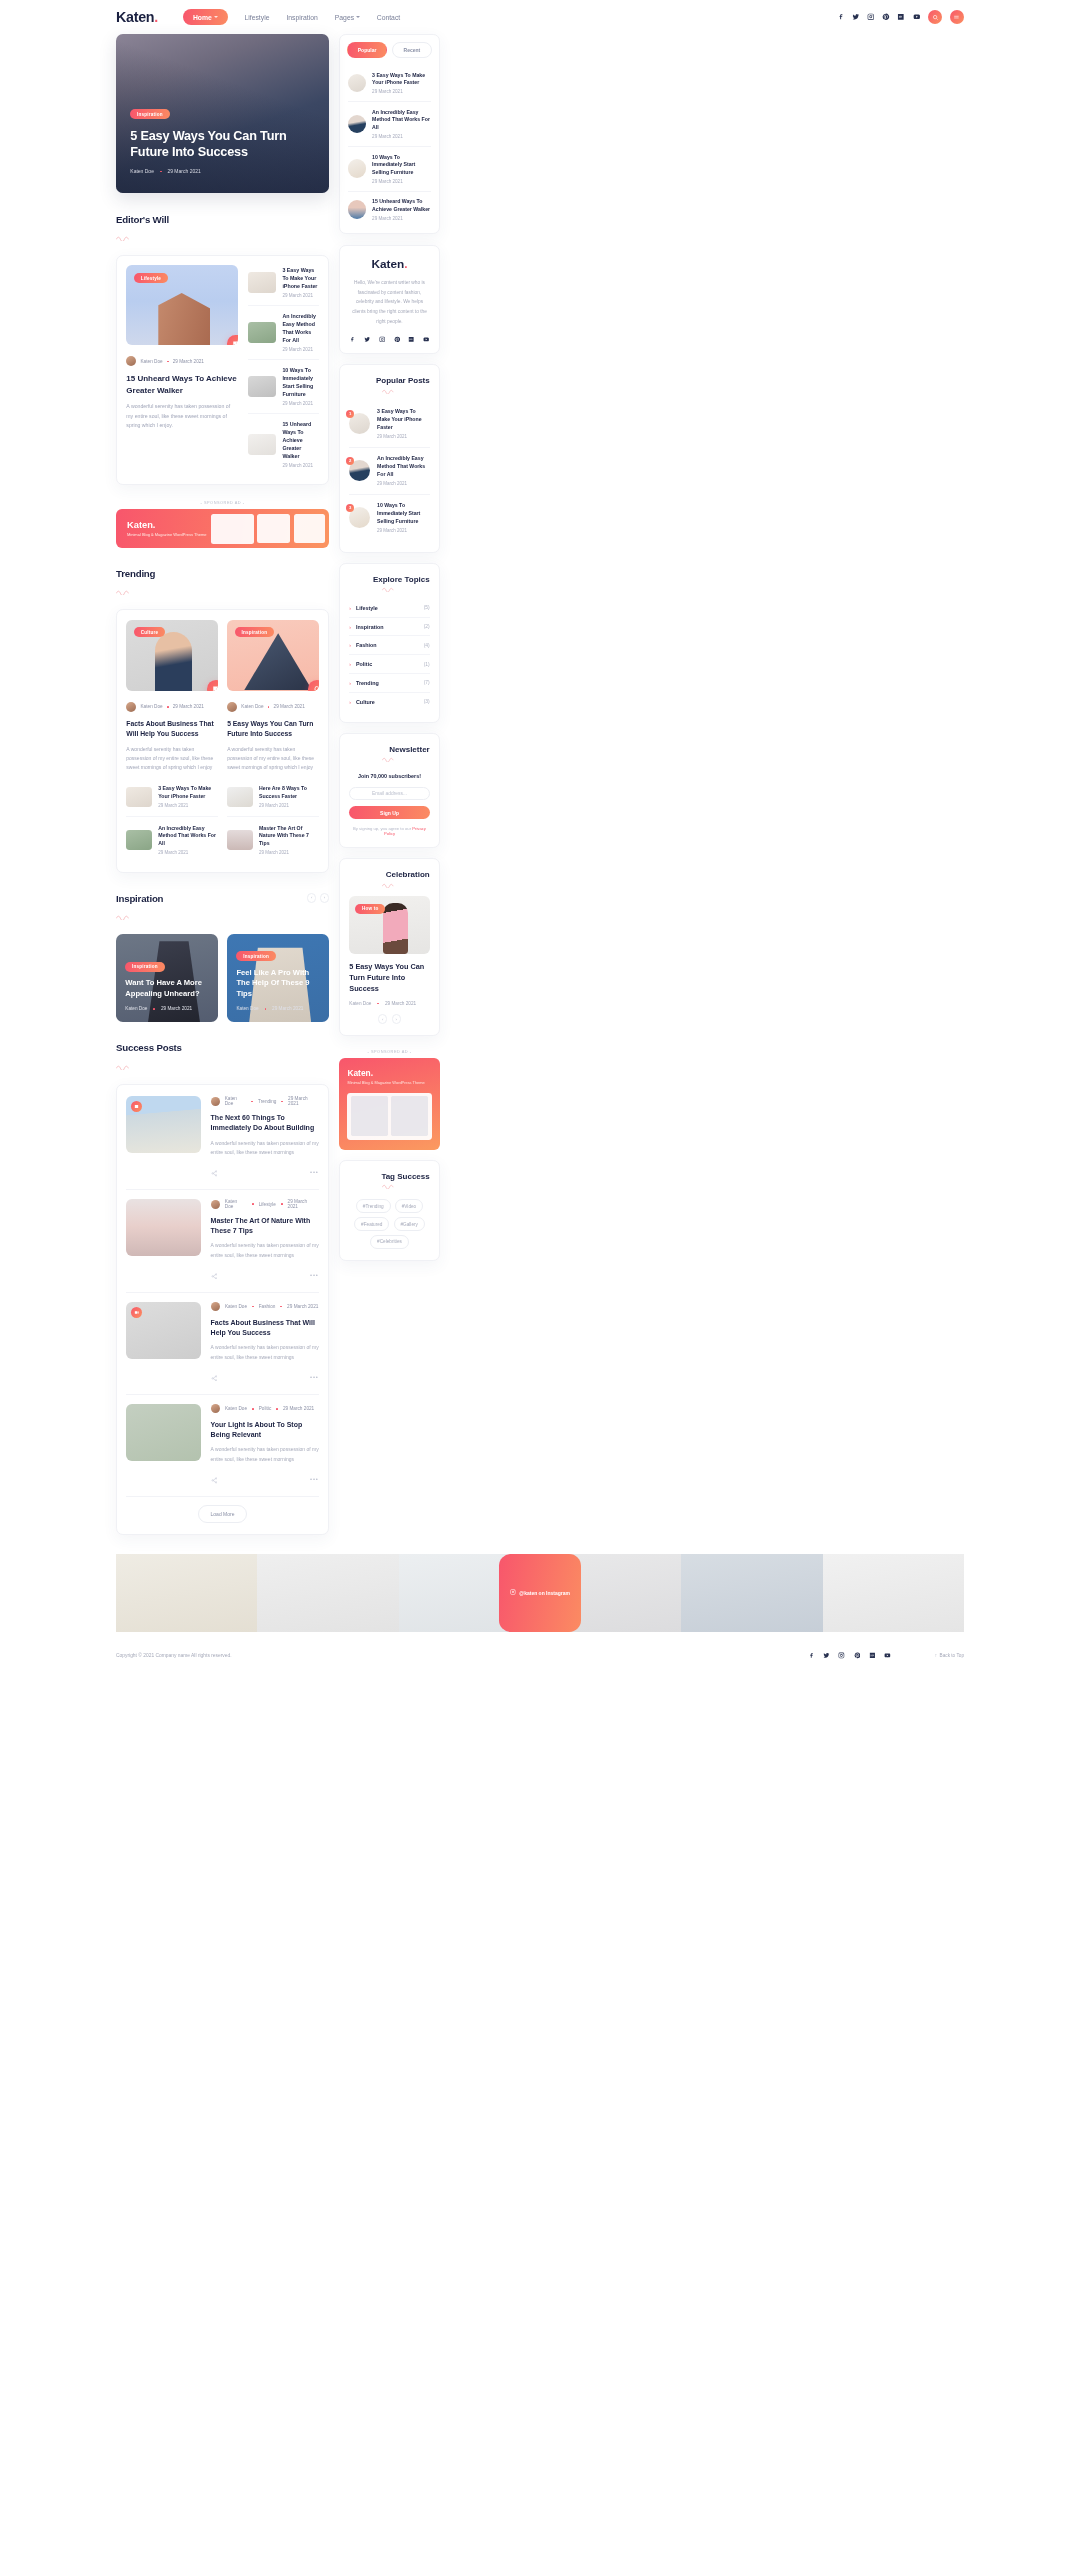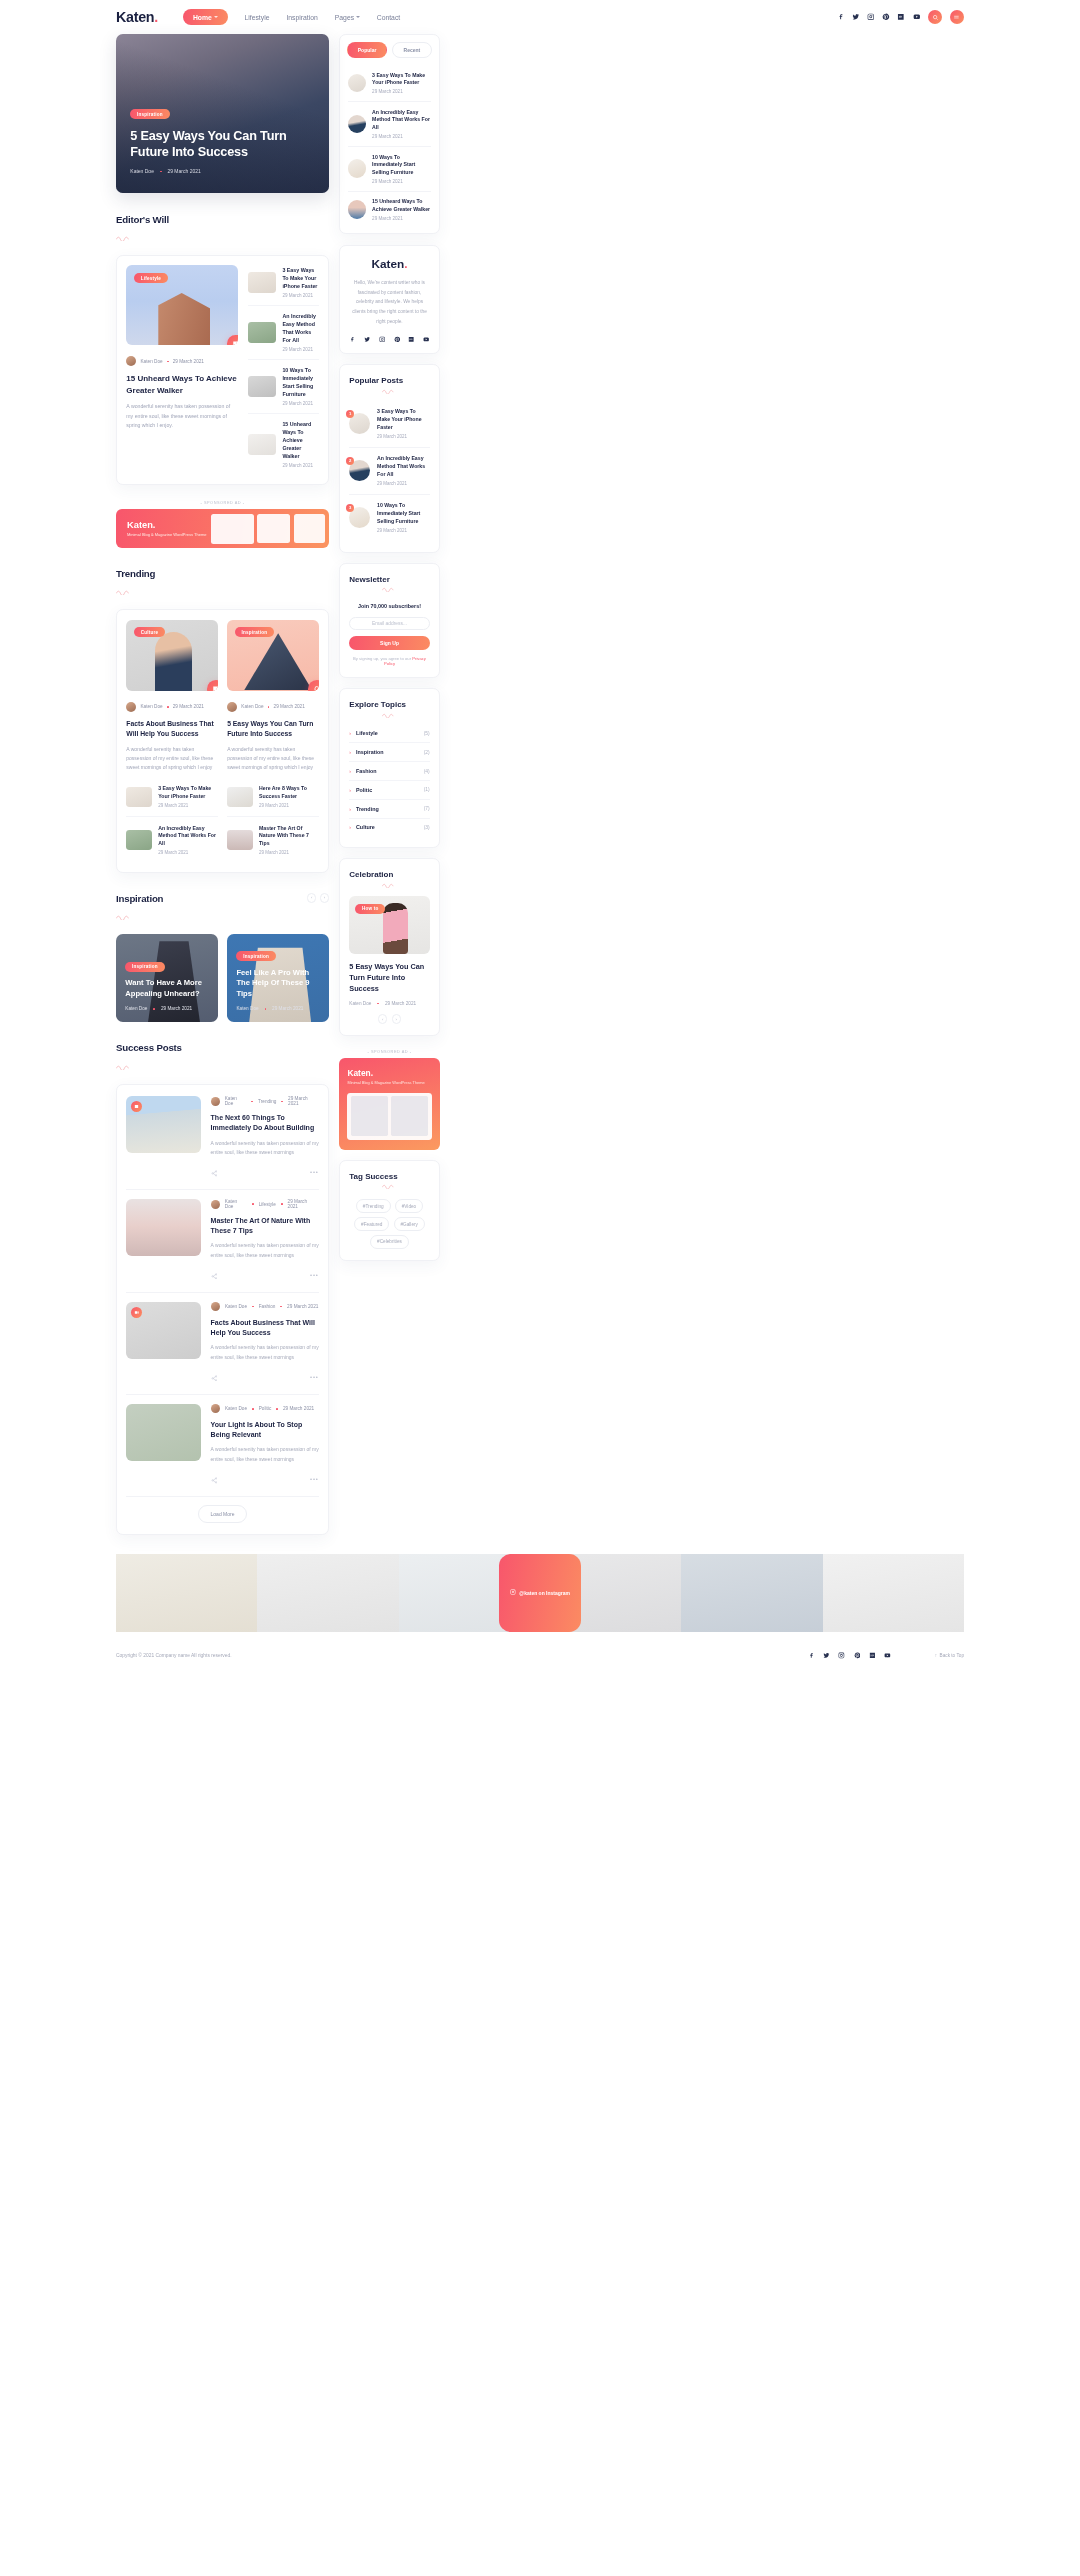--- a/index.html
+++ b/index.html
@@ -182,21 +182,21 @@
   .lp-body p { font-size: 5px; line-height: 1.85; color: #a6aaba; margin-top: 5px; }
   .lp-foot { display: flex; align-items: center; justify-content: space-between; margin-top: 7.6px; color: #bcc0ce; }
   .lp-foot svg { width: 6.8px; height: 6.8px; fill: none; stroke: #b6bacb; stroke-width: 1.6; }
   .load-more {
     margin: 8.4px auto 1.7px; display: block; width: 49px; text-align: center;
     font-size: 5px; color: #8a90a6; padding: 5px 0; border: 0.8px solid #eceef3; border-radius: 11.8px;
   }
 
   
   .w { margin-top: 10px; padding: 11px 9.3px; }
-  .w-title { text-align: left; font-size: 8px; font-weight: 700; color: #1b2141; }
+  .w-title { text-align: right; font-size: 8px; font-weight: 700; color: #1b2141; }
   .w-sq { display: flex; justify-content: center; margin-top: 3.4px; }
   .w-sq svg { width: 14.3px; height: 5px; }
   .about-logo { text-align: center; font-size: 11.8px; font-weight: 700; color: #1b2141; }
   .about-logo .dot { color: #f8576a; }
   .about-p { font-size: 4.8px; line-height: 2; color: #a6aaba; text-align: center; margin-top: 6.8px; }
   .about-soc { display: flex; justify-content: center; gap: 8.4px; margin-top: 9.3px; }
   .about-soc .soc { width: 6.8px; height: 6.8px; }
   .pp { display: flex; gap: 6.8px; padding: 7.6px 0; border-bottom: 0.8px solid #f2f3f7; align-items: center; }
   .pp:last-child { border-bottom: none; }
   .pp-thumb { width: 21px; height: 21px; border-radius: 50%; flex: none; background: #ece8e4; position: relative; }
@@ -779,73 +779,73 @@
               </div>
             <div>
                 <h4>10 Ways To Immediately Start Selling Furniture</h4>
                 <div class="date">29 March 2021</div>
               </div>
           </div>
         </div>
       </div>
 
       <div class="card w">
+        <div class="w-title">Explore Topics</div>
+        <div class="w-sq">
+            <svg viewBox="0 0 40 12">
+              <path d="M1 8c3-7 7-7 10 0s7 7 10 0 7-7 10 0" fill="none" stroke="#f2a0a6" stroke-width="1.6"></path>
+            </svg>
+          </div>
+        <div style="margin-top:6.8px">
+          <div class="topic">
+              <span class="chev">›</span>
+              <span class="lbl">Lifestyle</span>
+              <span class="cnt">(5)</span>
+            </div>
+          <div class="topic">
+              <span class="chev">›</span>
+              <span class="lbl">Inspiration</span>
+              <span class="cnt">(2)</span>
+            </div>
+          <div class="topic">
+              <span class="chev">›</span>
+              <span class="lbl">Fashion</span>
+              <span class="cnt">(4)</span>
+            </div>
+          <div class="topic">
+              <span class="chev">›</span>
+              <span class="lbl">Politic</span>
+              <span class="cnt">(1)</span>
+            </div>
+          <div class="topic">
+              <span class="chev">›</span>
+              <span class="lbl">Trending</span>
+              <span class="cnt">(7)</span>
+            </div>
+          <div class="topic">
+              <span class="chev">›</span>
+              <span class="lbl">Culture</span>
+              <span class="cnt">(3)</span>
+            </div>
+        </div>
+      </div>
+
+      <div class="card w">
         <div class="w-title">Newsletter</div>
         <div class="w-sq">
             <svg viewBox="0 0 40 12">
               <path d="M1 8c3-7 7-7 10 0s7 7 10 0 7-7 10 0" fill="none" stroke="#f2a0a6" stroke-width="1.6"></path>
             </svg>
           </div>
         <div class="ns-sub">Join 70,000 subscribers!</div>
         <div class="ns-input">
             <span>Email address...</span>
           </div>
         <div class="ns-btn">Sign Up</div>
         <div class="ns-note"><span>By signing up, you agree to our </span><a>Privacy Policy</a></div>
-      </div>
-
-      <div class="card w">
-        <div class="w-title">Explore Topics</div>
-        <div class="w-sq">
-            <svg viewBox="0 0 40 12">
-              <path d="M1 8c3-7 7-7 10 0s7 7 10 0 7-7 10 0" fill="none" stroke="#f2a0a6" stroke-width="1.6"></path>
-            </svg>
-          </div>
-        <div style="margin-top:6.8px">
-          <div class="topic">
-              <span class="chev">›</span>
-              <span class="lbl">Lifestyle</span>
-              <span class="cnt">(5)</span>
-            </div>
-          <div class="topic">
-              <span class="chev">›</span>
-              <span class="lbl">Inspiration</span>
-              <span class="cnt">(2)</span>
-            </div>
-          <div class="topic">
-              <span class="chev">›</span>
-              <span class="lbl">Fashion</span>
-              <span class="cnt">(4)</span>
-            </div>
-          <div class="topic">
-              <span class="chev">›</span>
-              <span class="lbl">Politic</span>
-              <span class="cnt">(1)</span>
-            </div>
-          <div class="topic">
-              <span class="chev">›</span>
-              <span class="lbl">Trending</span>
-              <span class="cnt">(7)</span>
-            </div>
-          <div class="topic">
-              <span class="chev">›</span>
-              <span class="lbl">Culture</span>
-              <span class="cnt">(3)</span>
-            </div>
-        </div>
       </div>
 
       <div class="card w cel">
         <div class="w-title">Celebration</div>
         <div class="w-sq">
             <svg viewBox="0 0 40 12">
               <path d="M1 8c3-7 7-7 10 0s7 7 10 0 7-7 10 0" fill="none" stroke="#f2a0a6" stroke-width="1.6"></path>
             </svg>
           </div>
         <div class="cel-img">

